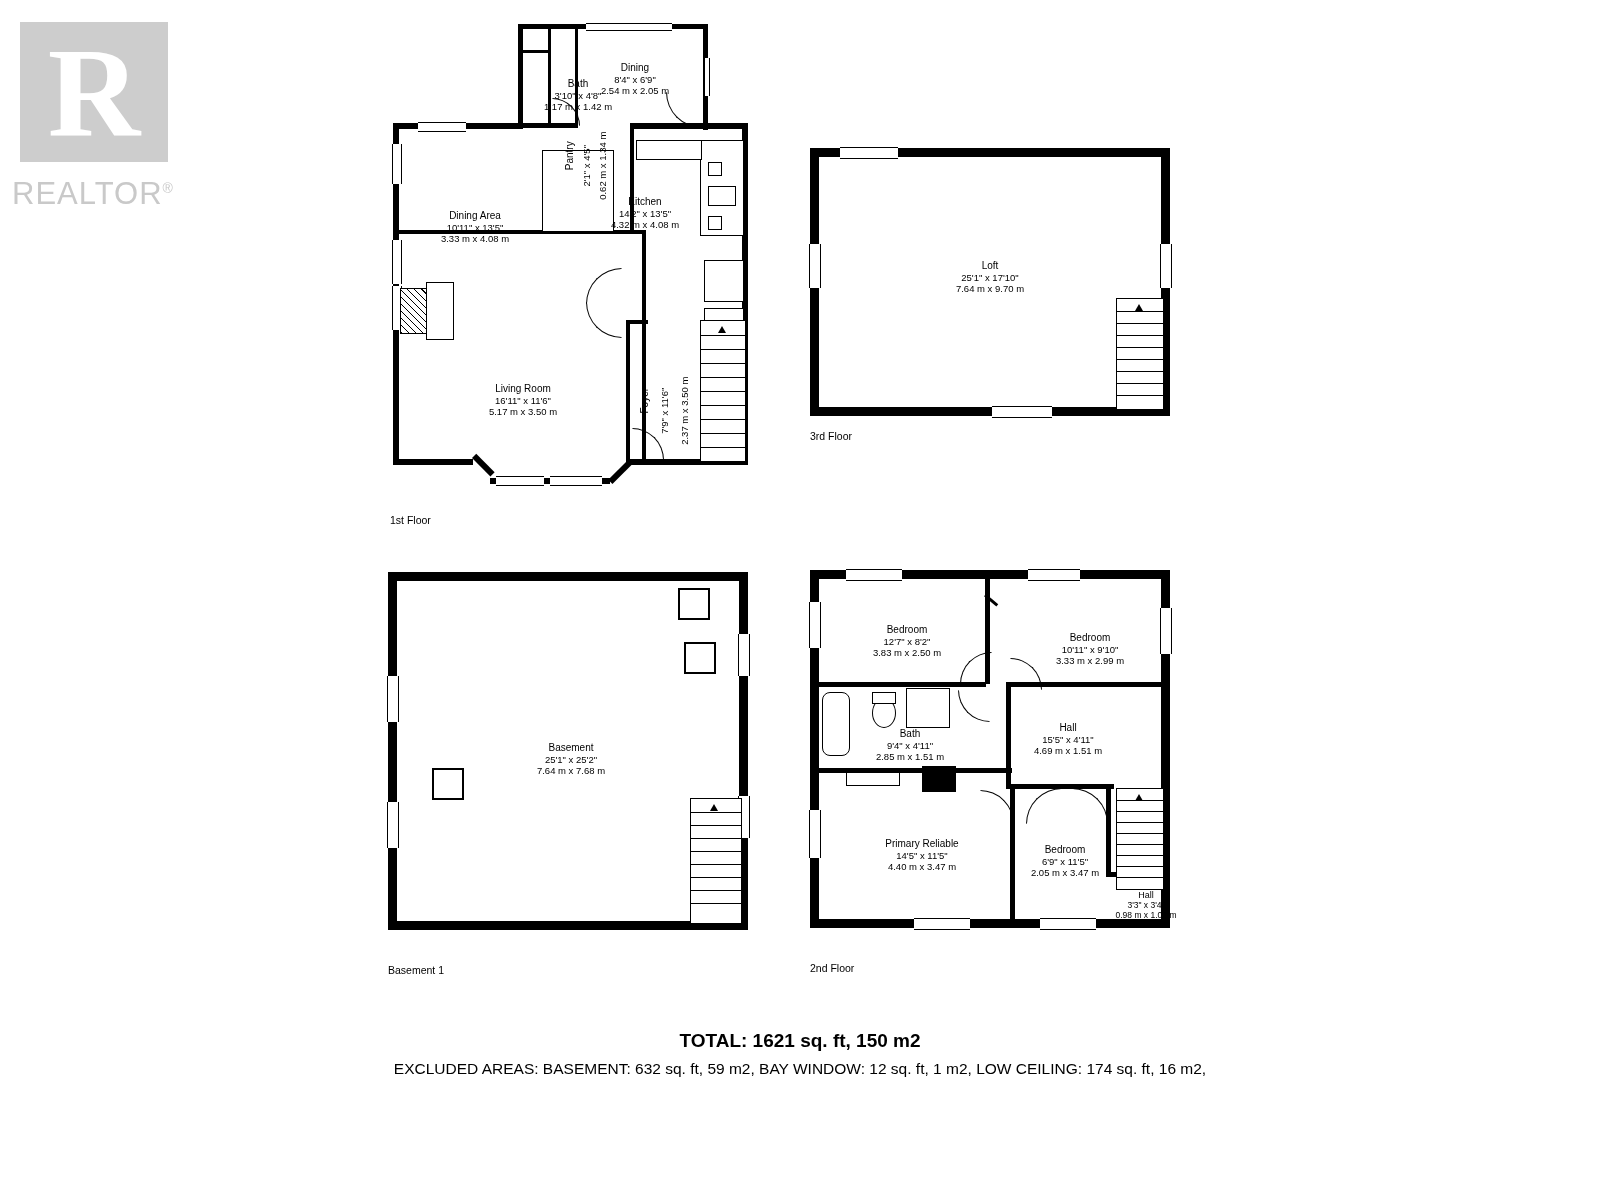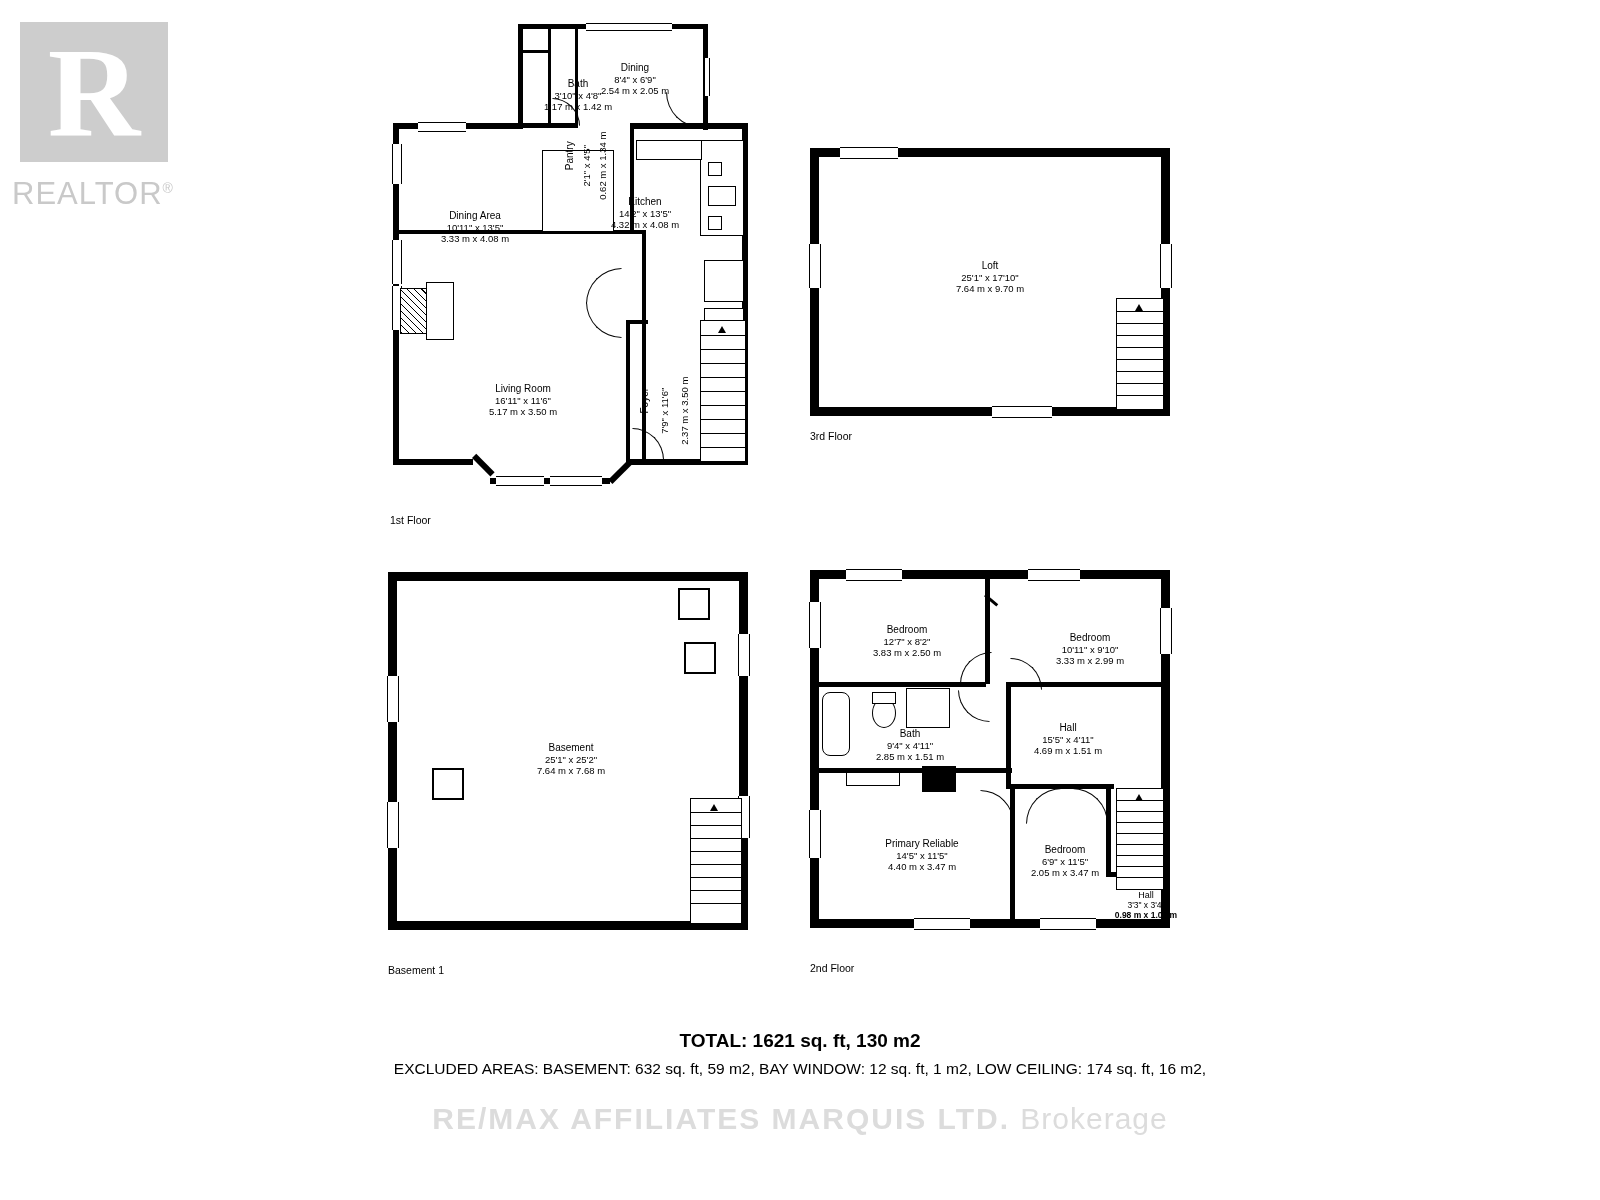--- a/index.html
+++ b/index.html
@@ -489,29 +489,25 @@
       <span class="dim">4.40 m x 3.47 m</span>
     </div>
     <div class="label" style="left:202px; top:274px; width:106px;">
       <span class="name">Bedroom</span>
       <span class="dim">6'9" x 11'5"</span>
       <span class="dim">2.05 m x 3.47 m</span>
     </div>
     <div class="label" style="left:288px; top:320px; width:96px; font-size:8.5px; line-height:10px;">
       <span class="name" style="font-size:9px;">Hall</span>
       <span class="dim" style="font-size:8.5px;">3'3" x 3'4"</span>
-      <span class="dim" style="font-size:8.5px;font-weight:bold;">0.98 m x 1.01 m</span>
+      <span class="dim" style="font-size:8.5px;">0.98 m x 1.01 m</span>
     </div>
 
     <div class="floor-caption" style="left:0px; top:392px;">2nd Floor</div>
   </div>
 
   <div class="totals">
-    <div class="total-line">TOTAL: 1621 sq. ft, 130 m2</div>
+    <div class="total-line">TOTAL: 1621 sq. ft, 150 m2</div>
     <div class="detail-line">EXCLUDED AREAS: BASEMENT: 632 sq. ft, 59 m2, BAY WINDOW: 12 sq. ft, 1 m2, LOW CEILING: 174 sq. ft, 16 m2,</div>
   </div>
 
-  <div class="remax-mark">
-    <span>RE/MAX AFFILIATES MARQUIS LTD.</span>
-    <span class="brokerage">Brokerage</span>
-  </div>
 
 </div>
 
 </body></html>

